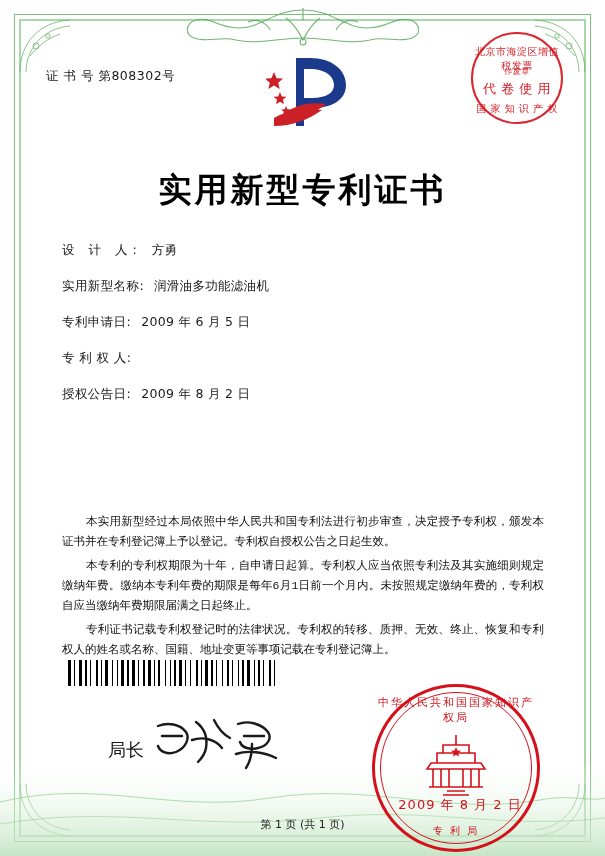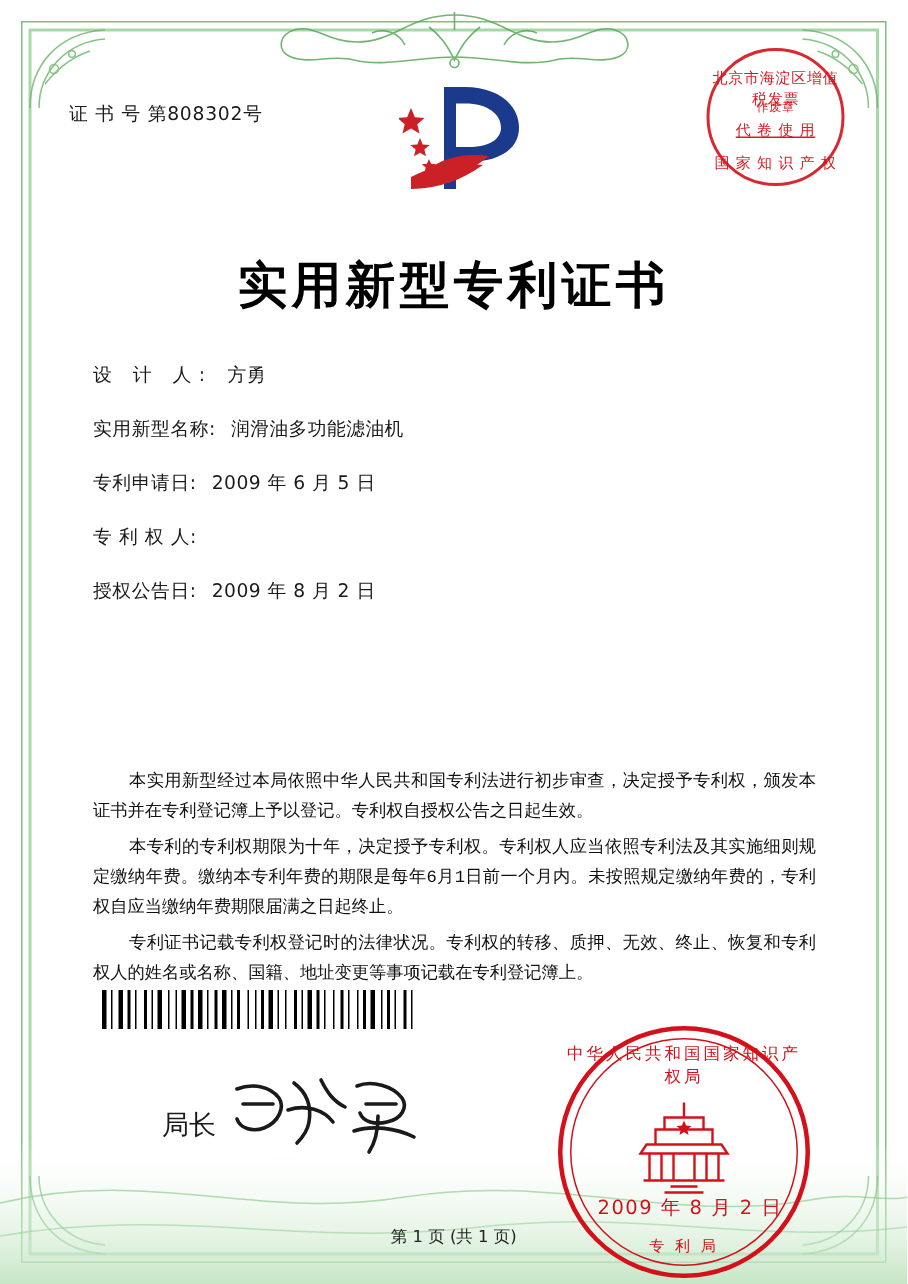--- a/index.html
+++ b/index.html
@@ -96,21 +96,21 @@
     left: 0; right: 0;
     text-align: center;
     color: #d4111a;
     font-size: 10px;
     font-family: "DejaVu Sans", sans-serif;
     letter-spacing: .5px;
     opacity: .95;
   }
   .stamp-red-top .t1 { top: 13px; }
   .stamp-red-top .t2 { top: 34px; font-size: 8px; text-align: center; }
-  .stamp-red-top .t3 { top: 48px; font-size: 10px; text-decoration: underline; }
+  .stamp-red-top .t3 { top: 48px; font-size: 13px; }
   .stamp-red-top .t4 { top: 70px; }
 
   
   .doc-title {
     position: absolute;
     left: 0; right: 0;
     top: 168px;
     text-align: center;
     font-size: 33px;
     font-weight: bold;
@@ -369,21 +369,21 @@
       <span class="field-label">专 利 权 人:</span>
     </div>
     <div class="field-row">
       <span class="field-label">授权公告日:</span>
       <span class="field-value">2009 年 8 月 2 日</span>
     </div>
   </div>
 
   <div class="body-text">
     <p>本实用新型经过本局依照中华人民共和国专利法进行初步审查，决定授予专利权，颁发本证书并在专利登记簿上予以登记。专利权自授权公告之日起生效。</p>
-    <p>本专利的专利权期限为十年，决定授予专利权。专利权人应当依照专利法及其实施细则规定缴纳年费。缴纳本专利年费的期限是每年6月1日前一个月内。未按照规定缴纳年费的，专利权自应当缴纳年费期限届满之日起终止。</p>
+    <p>本专利的专利权期限为十年，自申请日起算。专利权人应当依照专利法及其实施细则规定缴纳年费。缴纳本专利年费的期限是每年6月1日前一个月内。未按照规定缴纳年费的，专利权自应当缴纳年费期限届满之日起终止。</p>
     <p>专利证书记载专利权登记时的法律状况。专利权的转移、质押、无效、终止、恢复和专利权人的姓名或名称、国籍、地址变更等事项记载在专利登记簿上。</p>
   </div>
 
   <div class="barcode" id="barcode">
       <i style="width:3px;"></i>
       <i style="width:1px;background:transparent;"></i>
       <i style="width:1px;background:transparent;"></i>
       <i style="width:1px;background:transparent;"></i>
       <i style="width:1px;"></i>
       <i style="width:1px;background:transparent;"></i>

